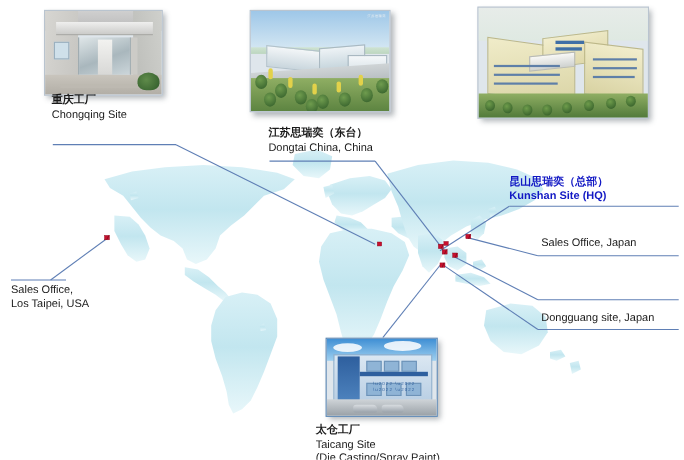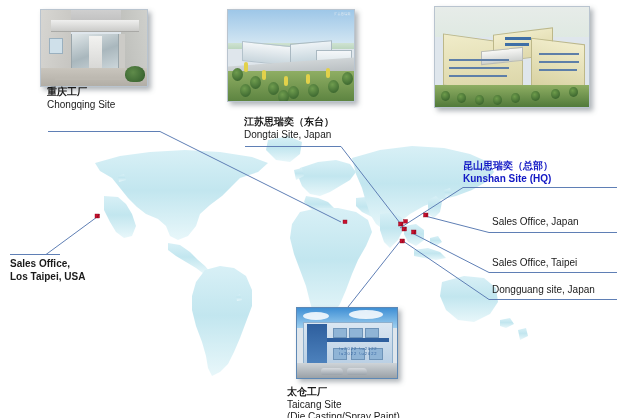--- a/index.html
+++ b/index.html
@@ -86,21 +86,21 @@
   .hq{color:#1218c4 !important;font-weight:bold;}
   .hq-cn{font-size:10.5px;line-height:13px;}
   .hq-en{font-size:11px;line-height:13px;}
 
   #lbl-chongqing{left:47px;top:86px;}
   #lbl-dongtai{left:244px;top:104px;margin-top:12px;}
   #lbl-kunshan{left:463px;top:160px;}
   #lbl-japan{left:492px;top:216px;}
   #lbl-taipei{left:492px;top:257px;}
   #lbl-dongguang{left:492px;top:284px;}
-  #lbl-la{left:10px;top:258px;font-weight:bold;}
+  #lbl-la{left:10px;top:258px;}
   #lbl-taicang{left:287px;top:358px;margin-top:28px;}
 </style>
 </head>
 <body>
 
 <div id="stage">
 
   <svg id="worldmap" viewBox="0 0 622 418" preserveAspectRatio="none">
     <defs>
       <linearGradient id="landg" x1="0" y1="0" x2="0" y2="1">
@@ -307,35 +307,32 @@
     <div class="car" style="left:50px;width:20px"></div>
   </div>
 
   <div class="lbl" id="lbl-chongqing">
     <span class="ln cn">重庆工厂</span>
     <span class="ln">Chongqing Site</span>
   </div>
 
   <div class="lbl" id="lbl-dongtai">
     <span class="ln cn">江苏思瑞奕（东台）</span>
-    <span class="ln">Dongtai Site, Japan</span>
+    <span class="ln">Dongtai China, China</span>
   </div>
 
   <div class="lbl" id="lbl-kunshan">
     <span class="ln hq hq-cn">昆山思瑞奕（总部）</span>
     <span class="ln hq hq-en">Kunshan Site (HQ)</span>
   </div>
 
   <div class="lbl" id="lbl-japan">
     <span class="ln">Sales Office, Japan</span>
   </div>
 
-  <div class="lbl" id="lbl-taipei">
-    <span class="ln">Sales Office, Taipei</span>
-  </div>
 
   <div class="lbl" id="lbl-dongguang">
     <span class="ln">Dongguang site, Japan</span>
   </div>
 
   <div class="lbl" id="lbl-la">
     <span class="ln">Sales Office,</span>
     <span class="ln">Los Taipei, USA</span>
   </div>
 

